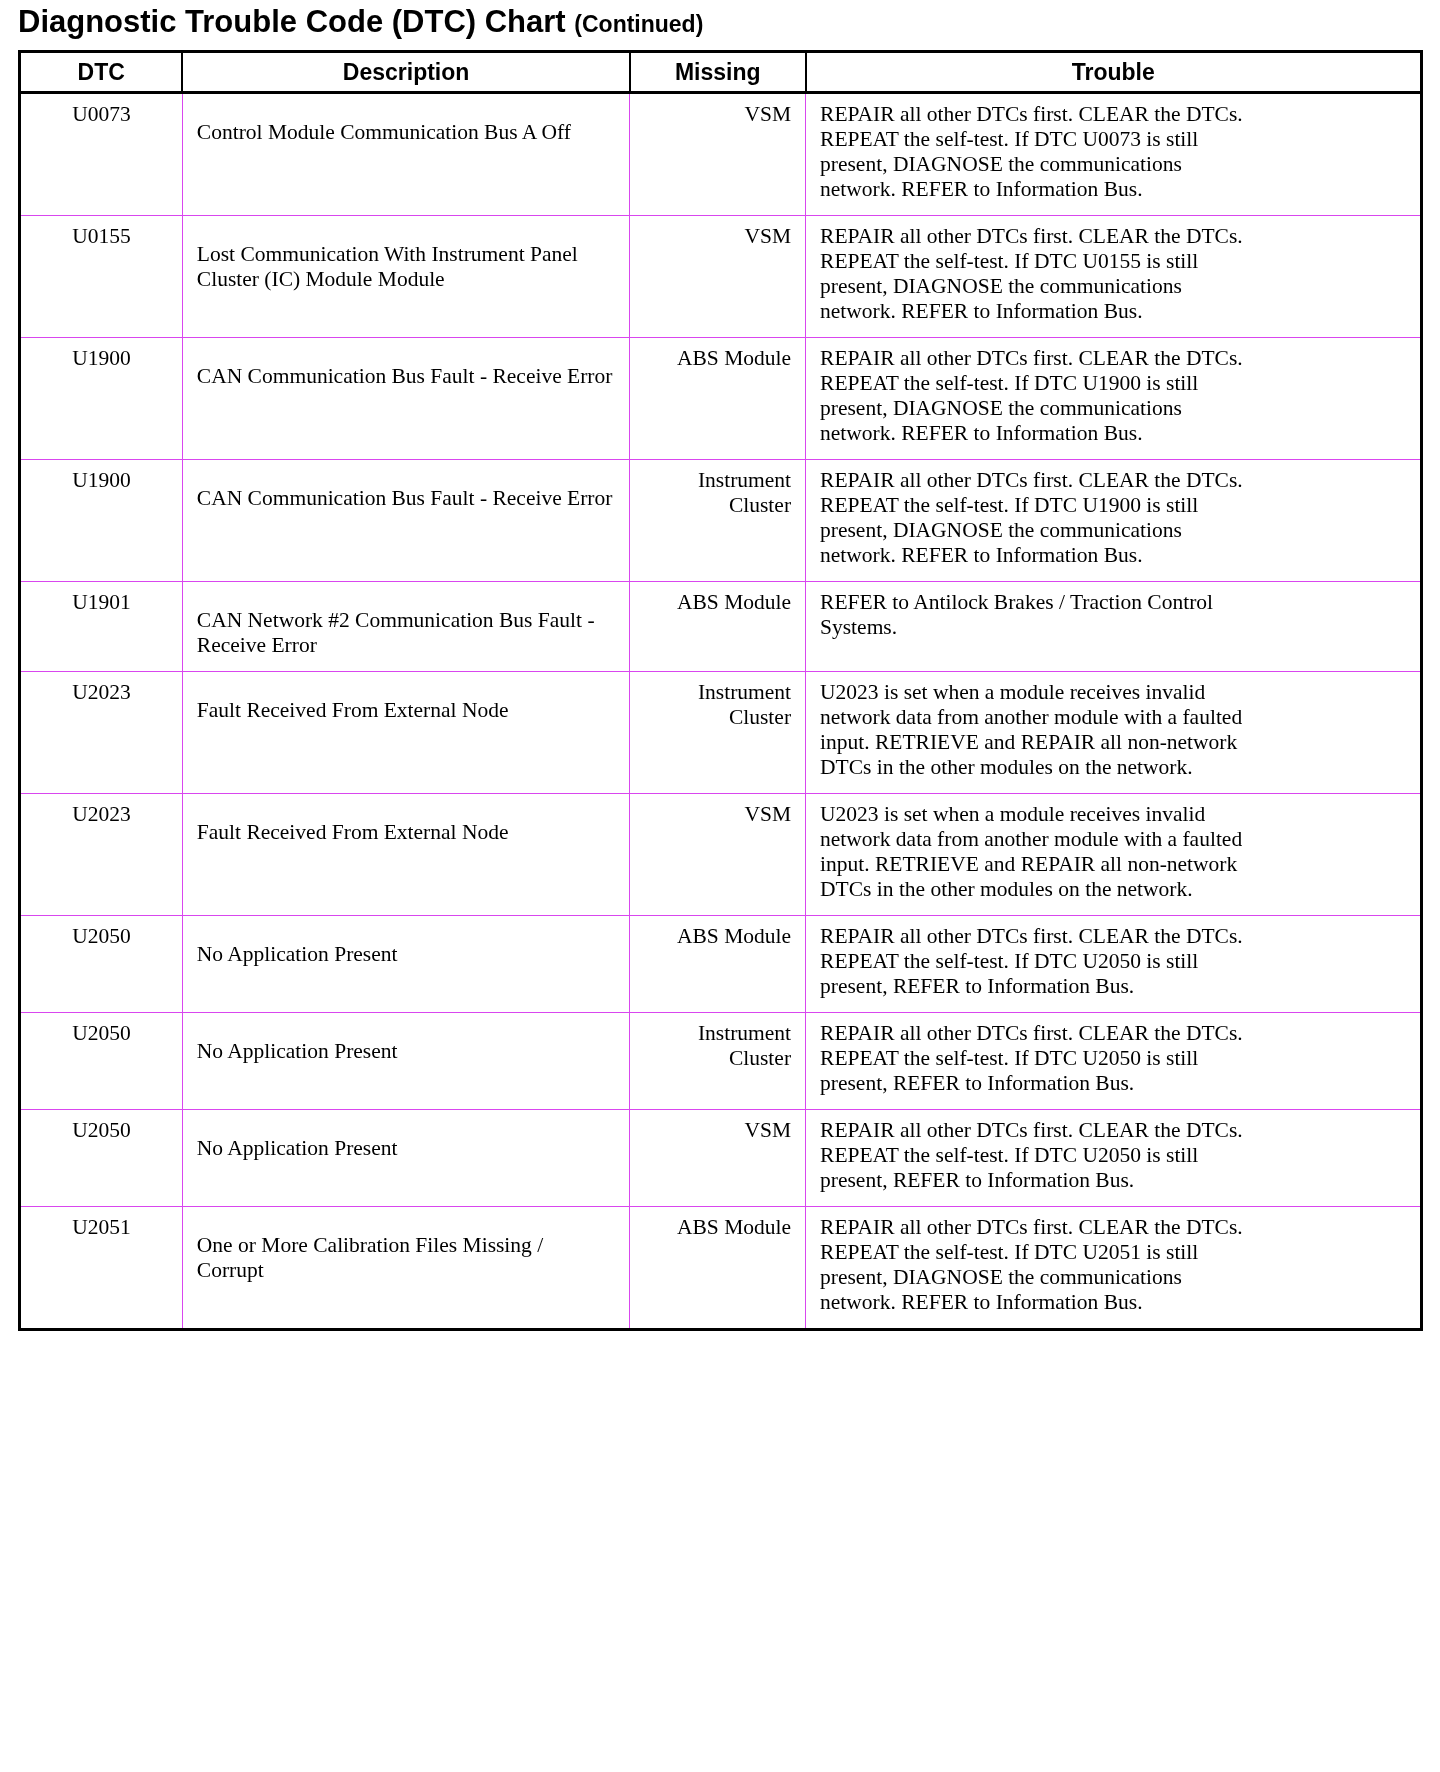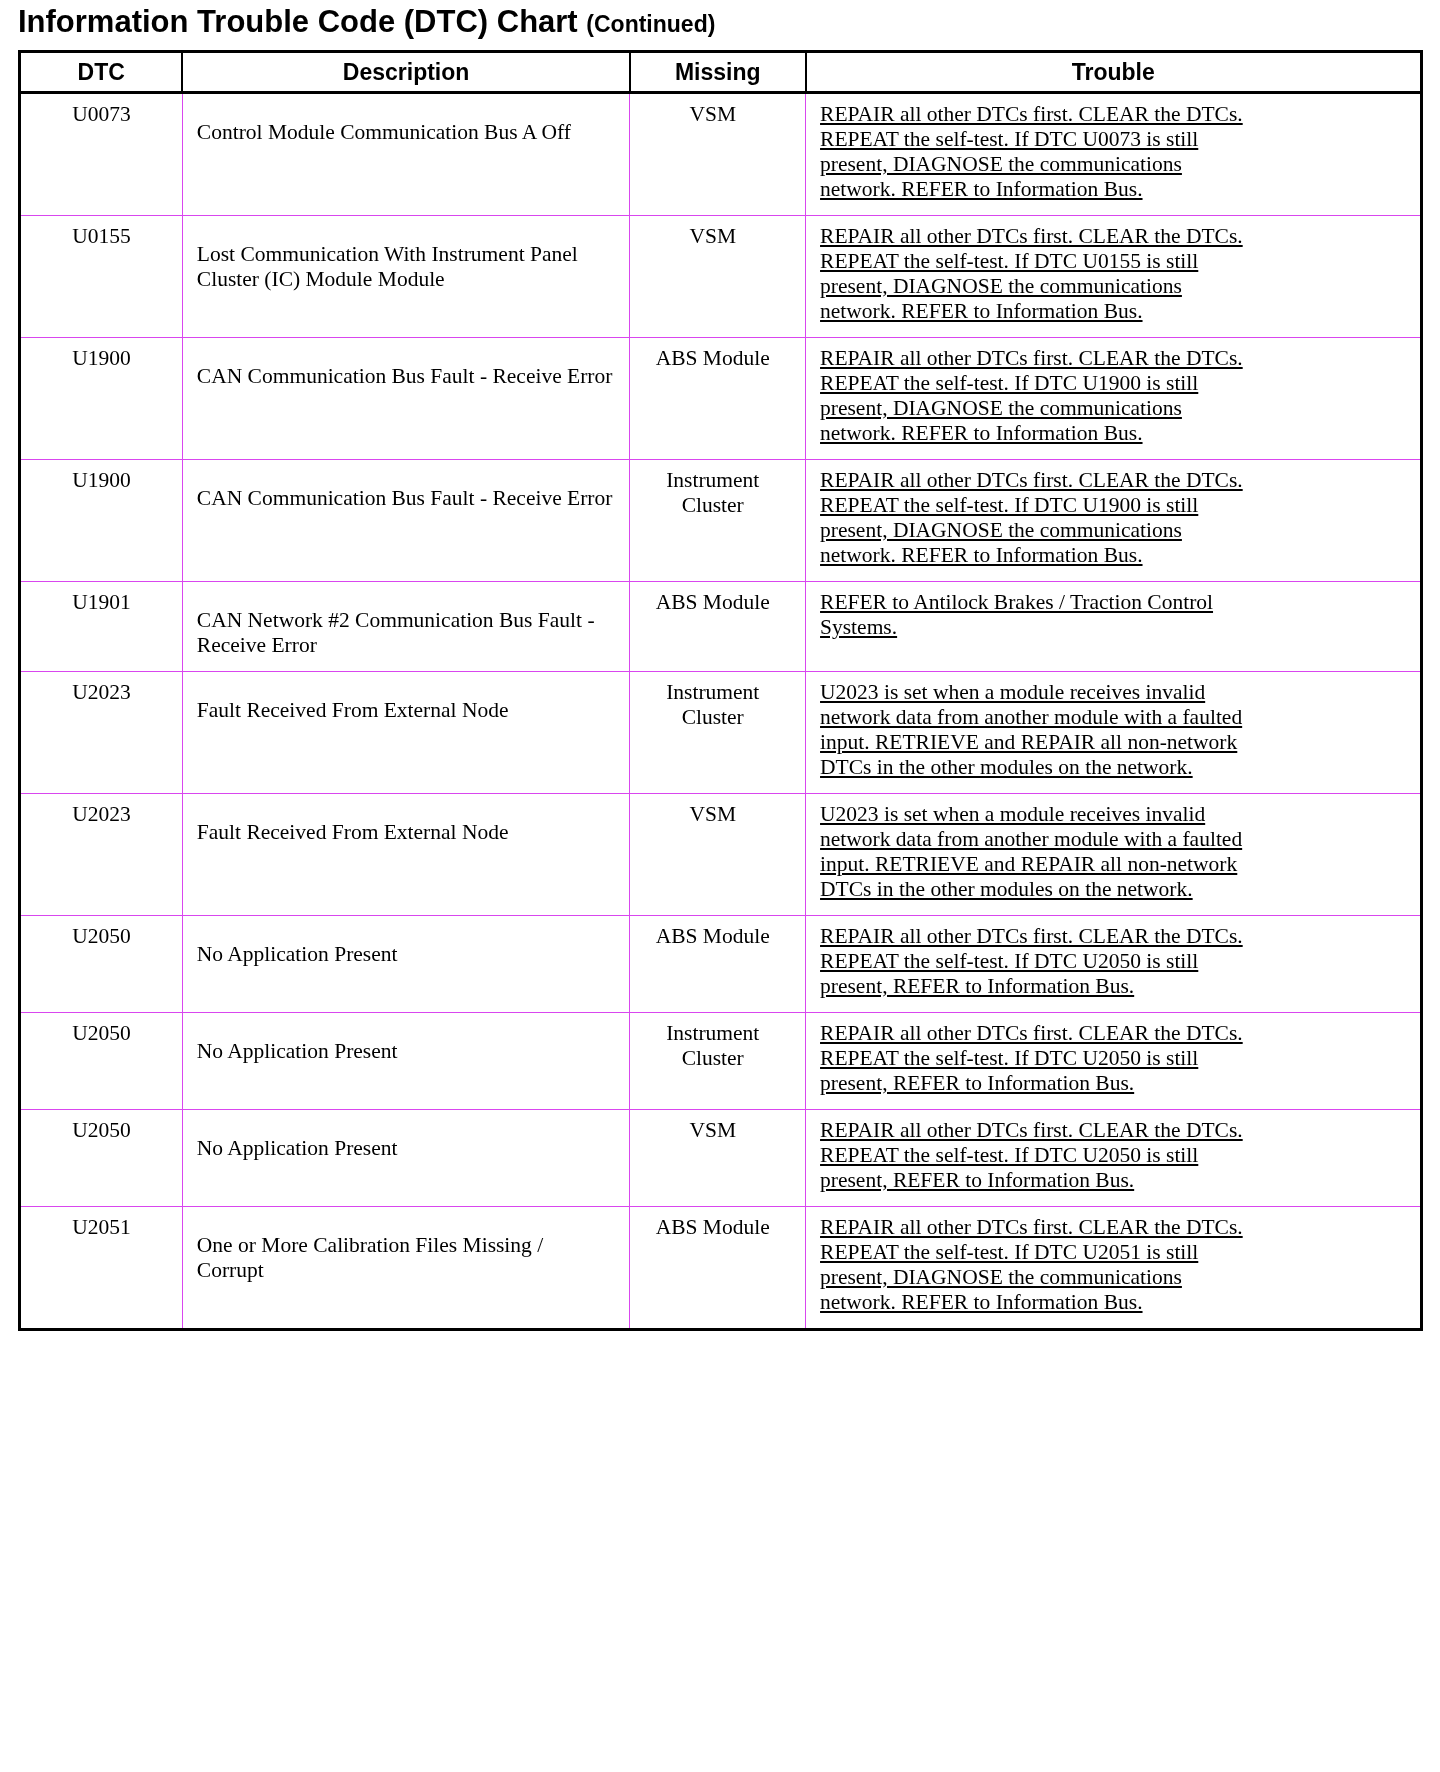--- a/index.html
+++ b/index.html
@@ -54,32 +54,32 @@
   th.col-dtc, td.col-dtc   { width: 10.9%; margin-top: 16px; }
   th.col-desc, td.col-desc { width: 32.3%; }
   th.col-src, td.col-src   { width: 11.9%; }
   th.col-action, td.col-action { width: 44.9%; }
   td.col-dtc {
     text-align: center;
     padding-left: 4px;
     padding-right: 4px;
   }
   td.col-src {
-    text-align: center;
+    text-align: right;
     padding-left: 4px;
   }
   td.col-desc .inner { max-width: 418px; margin-top: 18px; }
-  td.col-action .inner { max-width: 430px; text-decoration: underline; }
+  td.col-action .inner { max-width: 430px; }
 </style>
 </head>
 <body>
 
 <div class="page">
 
-  <h1 class="title"><span>Information Trouble Code (DTC) Chart</span> <span class="continued">(Continued)</span></h1>
+  <h1 class="title"><span>Diagnostic Trouble Code (DTC) Chart</span> <span class="continued">(Continued)</span></h1>
 
   <table class="dtc">
     <thead>
       <tr>
         <th class="col-dtc">DTC</th>
         <th class="col-desc">Description</th>
         <th class="col-src">Missing</th>
         <th class="col-action">Trouble</th>
       </tr>
     </thead>

